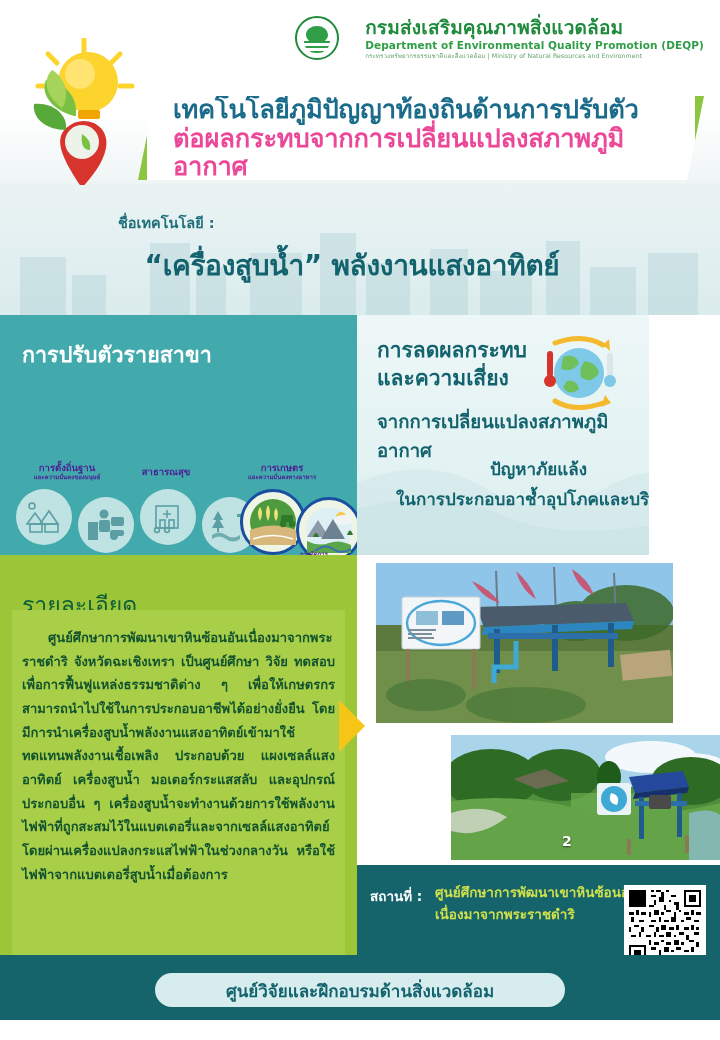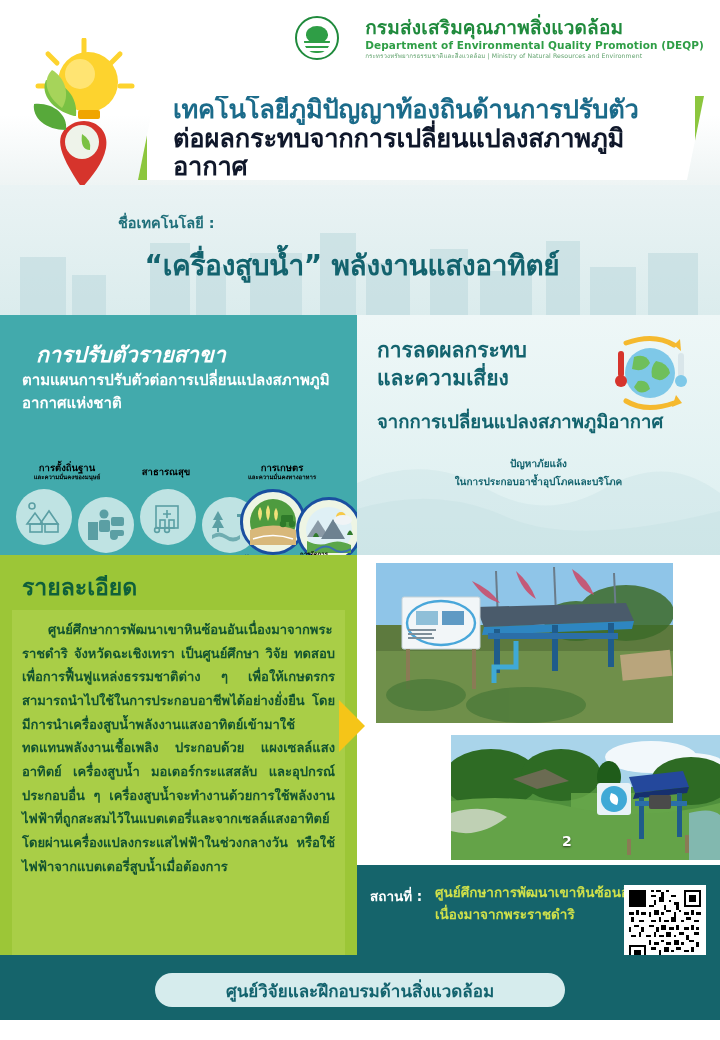--- a/index.html
+++ b/index.html
@@ -27,61 +27,61 @@
   .logo-sub { font-size:6.2px; color:#63a36f; letter-spacing:.1px; margin-top:1px; }
 
   
   .bulb-wrap { position:absolute; left:22px; top:38px; width:120px; height:150px; }
 
   .title-band { position:absolute; left:138px; top:84px; width:566px; height:84px;
                 background:#ffffff; border-left:9px solid #8cc63e; border-right:9px solid #8cc63e;
                 clip-path: polygon(3% 0,100% 0,97% 100%,0 100%);
                 display:flex; flex-direction:column; justify-content:center; padding-left:26px;margin-top:12px; }
   .title-l1 { font-size:25.5px; font-weight:bold; color:#1b6b8a; line-height:1.12; letter-spacing:-.2px;}
-  .title-l2 { font-size:25.5px; font-weight:bold; color:#0f172a; line-height:1.12; letter-spacing:-.2px;}
+  .title-l2 { font-size:25.5px; font-weight:bold; color:#ec4899; line-height:1.12; letter-spacing:-.2px;}
 
   
   .tech-band { position:absolute; left:0; top:185px; width:720px; height:130px;
                background:linear-gradient(180deg,#eaf3f4 0%, #dbeced 100%); overflow:hidden; }
   .skyline { position:absolute; left:0; bottom:0; width:720px; height:92px; opacity:.55; }
   .tech-label { position:absolute; left:118px; top:26px; font-size:14.5px; font-weight:bold; color:#1f6f7a; }
   .tech-name { position:absolute; left:0; top:58px; width:704px; text-align:center;
                font-size:28px; font-weight:bold; color:#13636e; letter-spacing:-.3px; }
 
   
   .panel-left { position:absolute; left:0; top:315px; width:357px; height:240px; background:#42aaac; }
-  .panel-right { position:absolute; left:357px; top:315px; width:363px; height:240px;
+  .panel-right { position:absolute; left:357px; top:315px; width:292px; height:240px;
                  background:linear-gradient(180deg,#eef7f7 0%,#dceff0 100%); overflow:hidden; }
   .pr-hills { position:absolute; left:0; bottom:0; width:363px; height:130px; opacity:.5; }
 
-  .pl-h1 { position:absolute; left:36px; top:22px; font-size:21.5px; font-weight:bold; color:#ffffff;font-style:italic; }
+  .pl-h1 { position:absolute; left:22px; top:22px; font-size:21.5px; font-weight:bold; color:#ffffff; }
   .pl-h2 { position:absolute; left:22px; top:54px; width:320px; font-size:15px; font-weight:bold;
            color:#ffffff; line-height:1.5; }
 
   .icon-row { position:absolute; left:8px; top:152px; width:345px; height:80px; }
   .sec { position:absolute; width:56px; height:56px; border-radius:50%; }
   .sec .disc { width:100%; height:100%; border-radius:50%; background:#bfe3e3;
                display:flex; align-items:center; justify-content:center; }
   .sec.hl .disc { background:#eef5e4; border:3px solid #1a4fa0; }
-  .sec-lbl { position:absolute; text-align:center; color:#000000; font-weight:bold; line-height:1.15; }
+  .sec-lbl { position:absolute; text-align:center; color:#4c1d95; font-weight:bold; line-height:1.15; }
   .sec-lbl .big { font-size:9.5px; display:block; }
   .sec-lbl .sml { font-size:6px; display:block; font-weight:bold; }
 
   .pr-h1 { position:absolute; left:20px; top:22px; font-size:21px; font-weight:bold; color:#13636e;
            line-height:1.32; }
   .pr-h2 { position:absolute; left:20px; top:92px; font-size:18.5px; font-weight:bold; color:#13636e; }
   .globe-ico { position:absolute; right:22px; top:18px; width:100px; height:80px; }
   .pr-sub { position:absolute; left:0; top:140px; width:363px; text-align:center;
-            font-size:10px; font-weight:bold; color:#13636e; line-height:1.75; }
+            font-size:17px; font-weight:bold; color:#13636e; line-height:1.75; }
 
   
   .details { position:absolute; left:0; top:555px; width:357px; height:400px; background:#9cc637; }
-  .det-h { position:absolute; left:22px; top:14px; font-size:23px; font-weight:bold; color:#0f5f3a; }
+  .det-h { position:absolute; left:22px; top:32px; font-size:23px; font-weight:normal; color:#0f5f3a; }
   .det-body { position:absolute; left:12px; top:55px; width:333px; height:370px;
-              background:#a9ce47; padding:8px 10px; }
+              background:#a9ce47; padding:16px 10px; }
   .det-p { font-size:13px; font-weight:bold; color:#12532f; line-height:1.82; text-align:justify;
            text-indent:26px; }
   .arrow { position:absolute; left:339px; top:700px; width:0; height:0;
            border-top:26px solid transparent; border-bottom:26px solid transparent;
            border-left:26px solid #f5c518; z-index:6; }
 
   
   .photos { position:absolute; left:357px; top:555px; width:363px; height:310px; background:#ffffff; }
   .ph1 { position:absolute; left:19px; top:8px; width:297px; height:160px; overflow:hidden; }
   .ph2 { position:absolute; left:94px; top:180px; width:269px; height:125px; overflow:hidden; }
@@ -162,21 +162,20 @@
         <rect x="590" y="44" width="46" height="48"></rect>
           <rect x="648" y="30" width="50" height="62"></rect>
       </g>
     </svg>
     <div class="tech-label">ชื่อเทคโนโลยี :</div>
     <div class="tech-name">“เครื่องสูบน้ำ” พลังงานแสงอาทิตย์</div>
   </div>
 
   <div class="panel-left">
     <div class="pl-h1">การปรับตัวรายสาขา</div>
-    <div class="pl-h2">ตามแผนการปรับตัวต่อการเปลี่ยนแปลงสภาพภูมิอากาศแห่งชาติ</div>
 
     <div class="icon-row">
 
       <div class="sec-lbl" style="left:4px; top:-4px; width:110px;">
         <span class="big">การตั้งถิ่นฐาน</span>
         <span class="sml">และความมั่นคงของมนุษย์</span>
       </div>
       <div class="sec-lbl" style="left:110px; top:0px; width:96px;">
         <span class="big">สาธารณสุข</span>
       </div>

